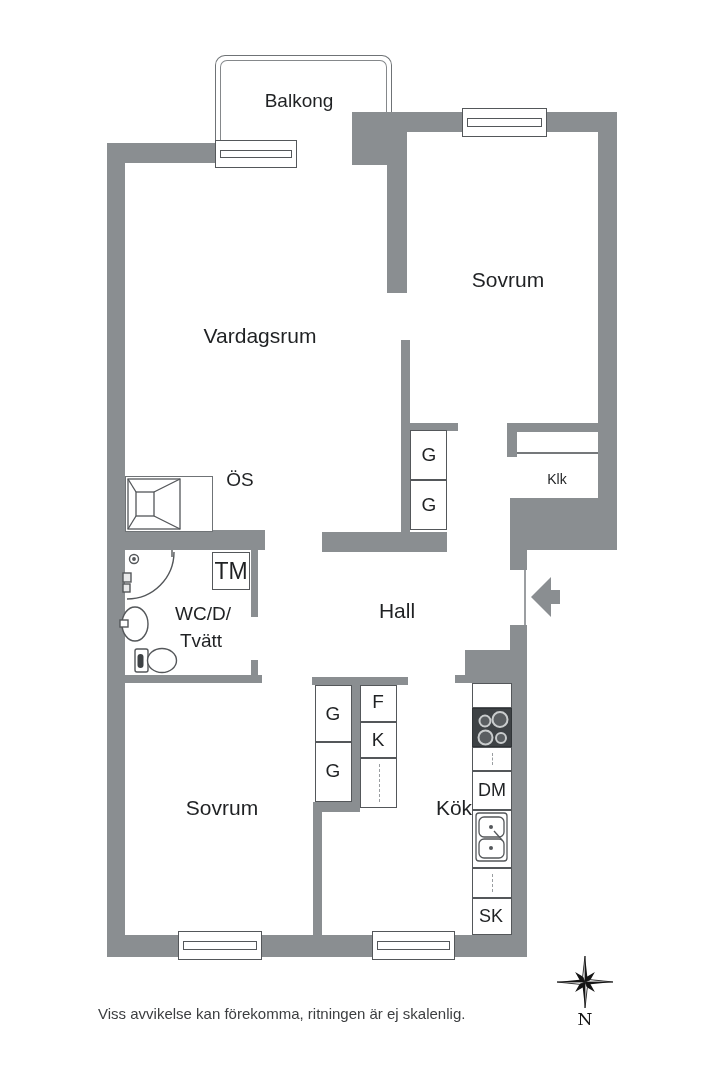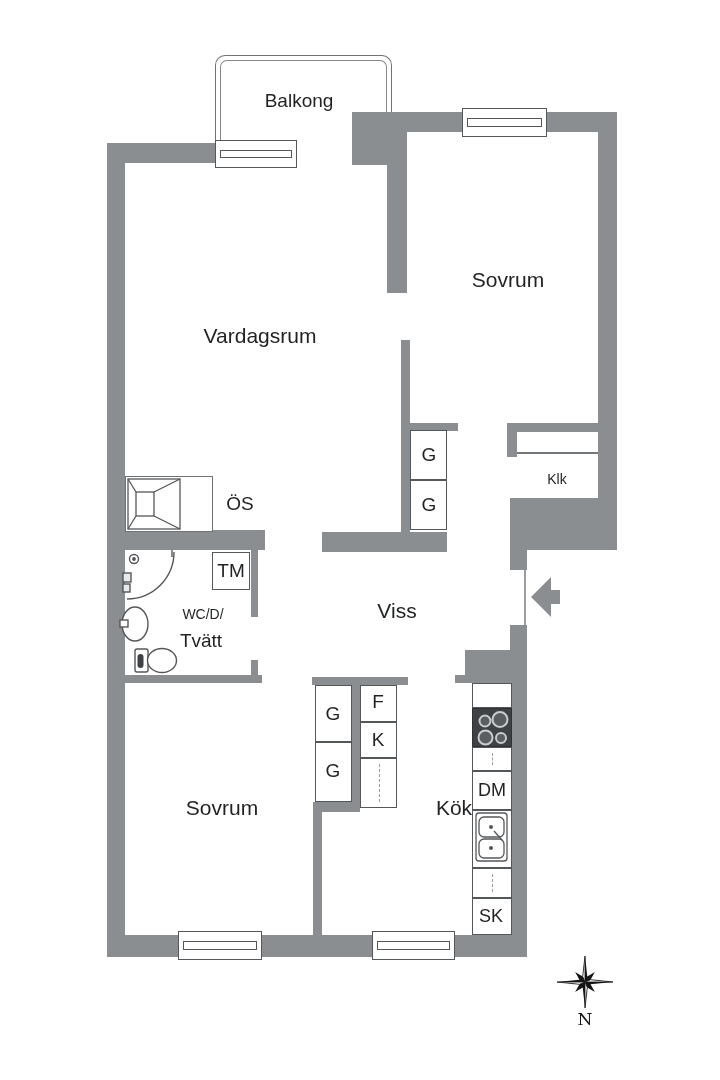--- a/index.html
+++ b/index.html
@@ -106,32 +106,32 @@
   <div class="cell" style="left:472px;top:771px;width:40px;height:39px"></div>
   <div class="cell" style="left:472px;top:810px;width:40px;height:58px"></div>
   <div class="cell" style="left:472px;top:868px;width:40px;height:30px">
       <div class="dash"></div>
     </div>
   <div class="cell" style="left:472px;top:898px;width:40px;height:37px"></div>
   <div class="small-label" style="left:492px;top:790px;font-size:18px">DM</div>
   <div class="small-label" style="left:491px;top:916px;font-size:18px">SK</div>
 
   <div class="cell" style="left:212px;top:552px;width:38px;height:38px"></div>
-  <div class="small-label" style="left:231px;top:571px;font-size:19px">TM</div>
+  <div class="small-label" style="left:231px;top:571px;font-size:23px">TM</div>
 
   <div class="cell" style="left:125px;top:476px;width:88px;height:56px;border-color:#6f7376"></div>
-  <div class="small-label" style="left:240px;top:504px">ÖS</div>
+  <div class="small-label" style="left:240px;top:480px">ÖS</div>
 
   <div class="room-label" style="left:260px;top:336px">Vardagsrum</div>
   <div class="room-label" style="left:508px;top:280px">Sovrum</div>
   <div class="room-label" style="left:222px;top:808px">Sovrum</div>
-  <div class="room-label" style="left:397px;top:611px">Viss</div>
+  <div class="room-label" style="left:397px;top:611px">Hall</div>
   <div class="room-label" style="left:454px;top:808px">Kök</div>
   <div class="room-label" style="left:557px;top:479px;font-size:14px">Klk</div>
-  <div class="room-label" style="left:203px;top:614px;font-size:14px">WC/D/</div>
+  <div class="room-label" style="left:203px;top:614px;font-size:19px">WC/D/</div>
   <div class="room-label" style="left:201px;top:641px;font-size:19px">Tvätt</div>
 
   <svg class="overlay" width="720" height="1080" viewBox="0 0 720 1080">
 
     <g stroke="#54575a" stroke-width="1.3" fill="none">
       <rect x="128" y="479" width="52" height="50"></rect>
       <rect x="136" y="492" width="18" height="24"></rect>
       <line x1="128" y1="479" x2="136" y2="492"></line>
       <line x1="180" y1="479" x2="154" y2="492"></line>
       <line x1="128" y1="529" x2="136" y2="516"></line>
@@ -179,14 +179,15 @@
     <g>
       <path fill="#141414" d="M585,956 L587.3,976.5 L594.9,972.1 L590.5,979.7 L613,982 L590.5,984.3 L594.9,991.9 L587.3,987.5 L585,1008 L582.7,987.5 L575.1,991.9 L579.5,984.3 L557,982 L579.5,979.7 L575.1,972.1 L582.7,976.5 Z"></path>
       <polygon fill="#ffffff" stroke="#141414" stroke-width="0.8" points="585,956 582.7,976.5 585,982"></polygon>
       <polygon fill="#ffffff" stroke="#141414" stroke-width="0.8" points="613,982 590.5,979.7 585,982"></polygon>
       <polygon fill="#ffffff" stroke="#141414" stroke-width="0.8" points="585,1008 587.3,987.5 585,982"></polygon>
       <polygon fill="#ffffff" stroke="#141414" stroke-width="0.8" points="557,982 579.5,984.3 585,982"></polygon>
     </g>
   </svg>
 
   <div class="north">N</div>
+  <div class="note">Viss avvikelse kan förekomma, ritningen är ej skalenlig.</div>
 
 </div>
 
 </body></html>

